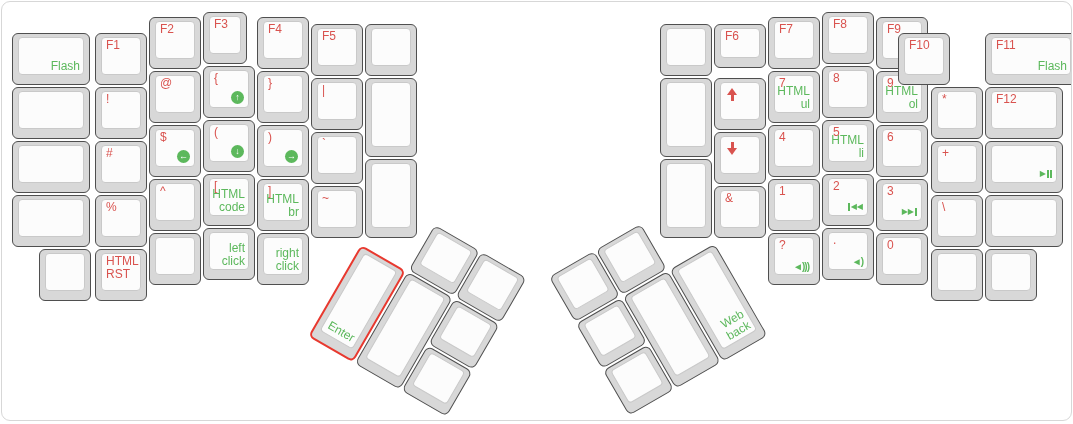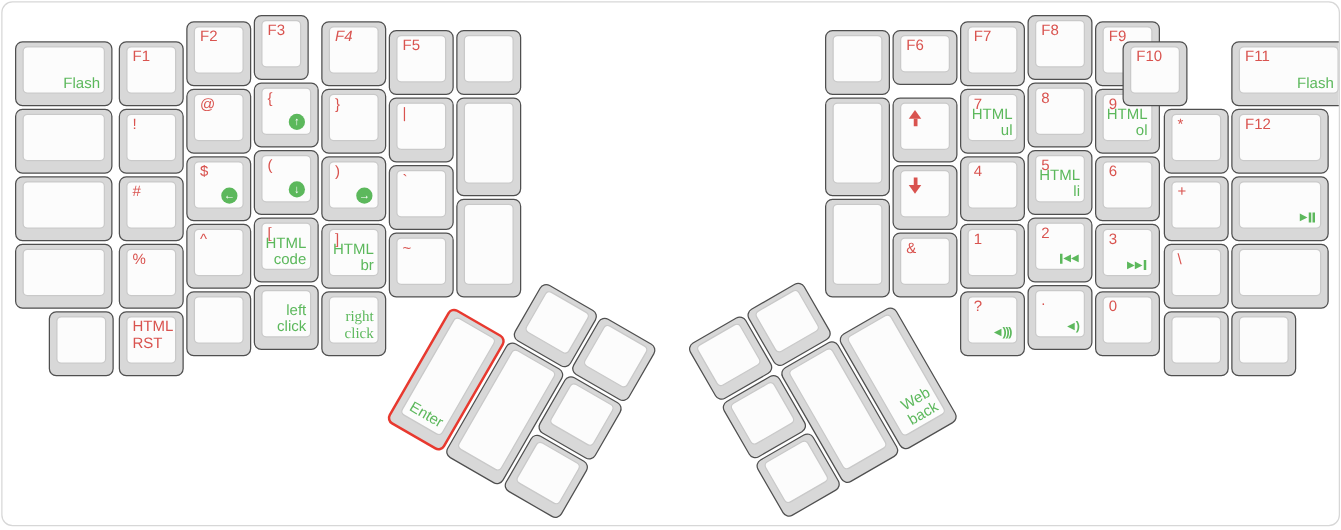--- a/index.html
+++ b/index.html
@@ -177,21 +177,21 @@
         <span class="lbl br">HTML
 code</span>
       </div>
     </div>
     <div class="key" style="left: 201px; top: 226px; width: 52px; height: 52px;">
       <div class="face">
         <span class="lbl br">left
 click</span>
       </div>
     </div>
-    <div class="key" style="left: 255px; top: 15px; width: 52px; height: 52px; font-style: italic;">
+    <div class="key" style="left: 255px; top: 15px; width: 52px; height: 52px;">
       <div class="face">
         <span class="lbl tl">F4</span>
       </div>
     </div>
     <div class="key" style="left: 255px; top: 69px; width: 52px; height: 52px;">
       <div class="face">
         <span class="lbl tl">}</span>
       </div>
     </div>
     <div class="key" style="left: 255px; top: 123px; width: 52px; height: 52px;">
@@ -200,21 +200,21 @@
         <span class="icon i-circ">→</span>
       </div>
     </div>
     <div class="key" style="left: 255px; top: 177px; width: 52px; height: 52px;">
       <div class="face">
         <span class="lbl tl">]</span>
         <span class="lbl br">HTML
 br</span>
       </div>
     </div>
-    <div class="key" style="left: 255px; top: 231px; width: 52px; height: 52px; font-family: Liberation Serif, serif;">
+    <div class="key" style="left: 255px; top: 231px; width: 52px; height: 52px;">
       <div class="face">
         <span class="lbl br">right
 click</span>
       </div>
     </div>
     <div class="key" style="left: 309px; top: 22px; width: 52px; height: 52px;">
       <div class="face">
         <span class="lbl tl">F5</span>
       </div>
     </div>

